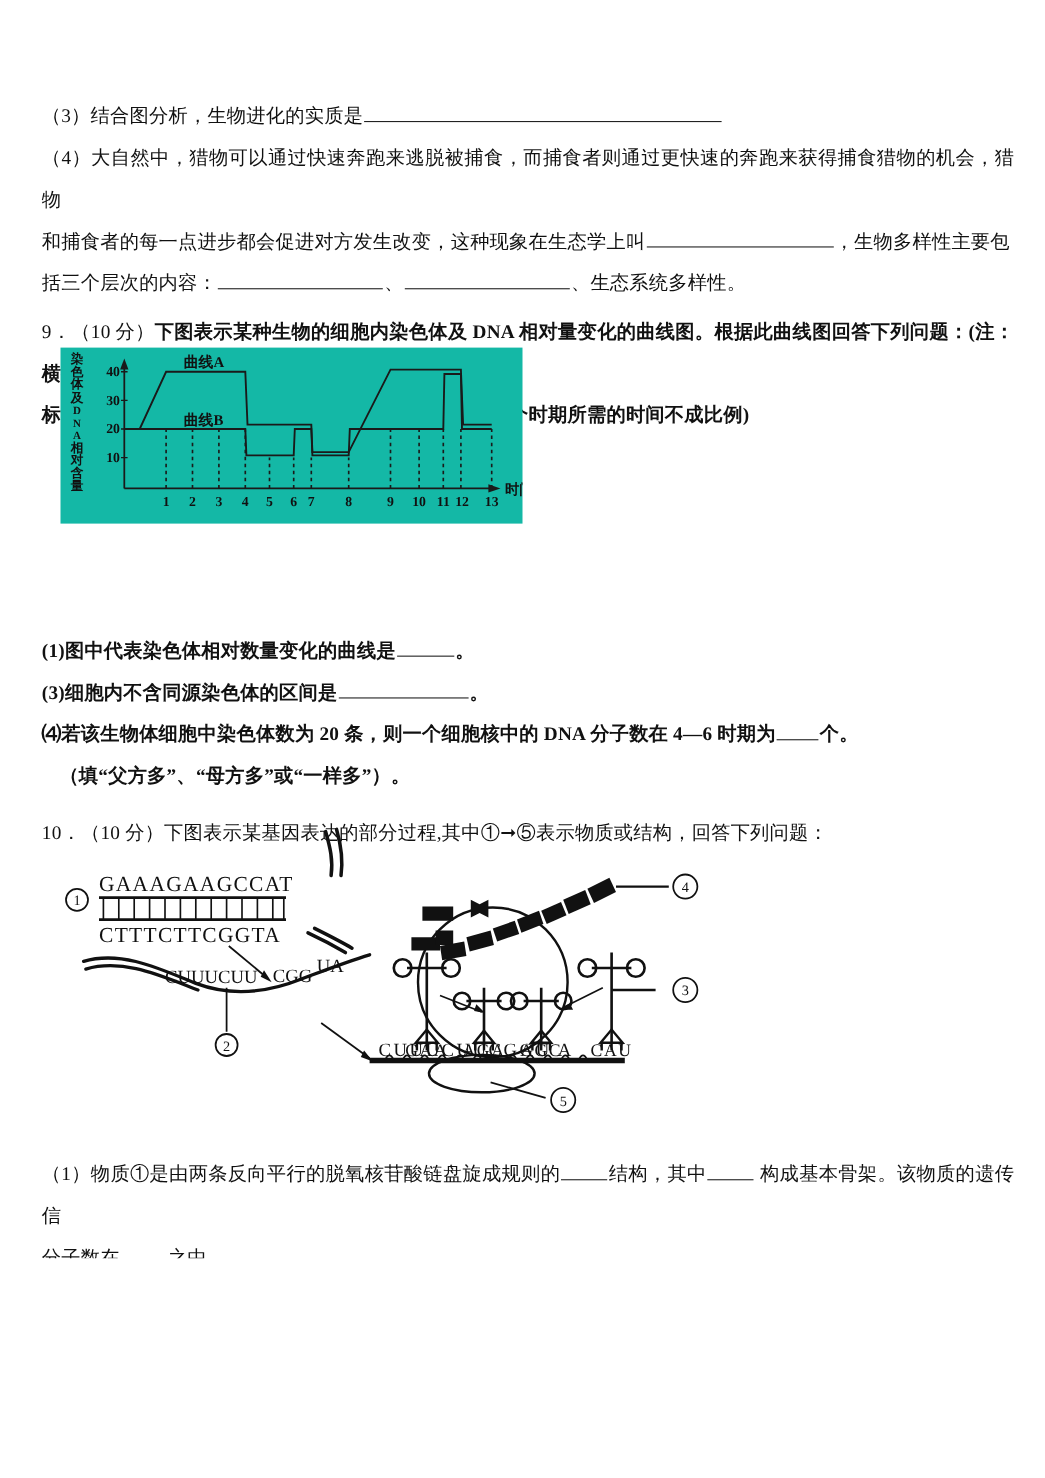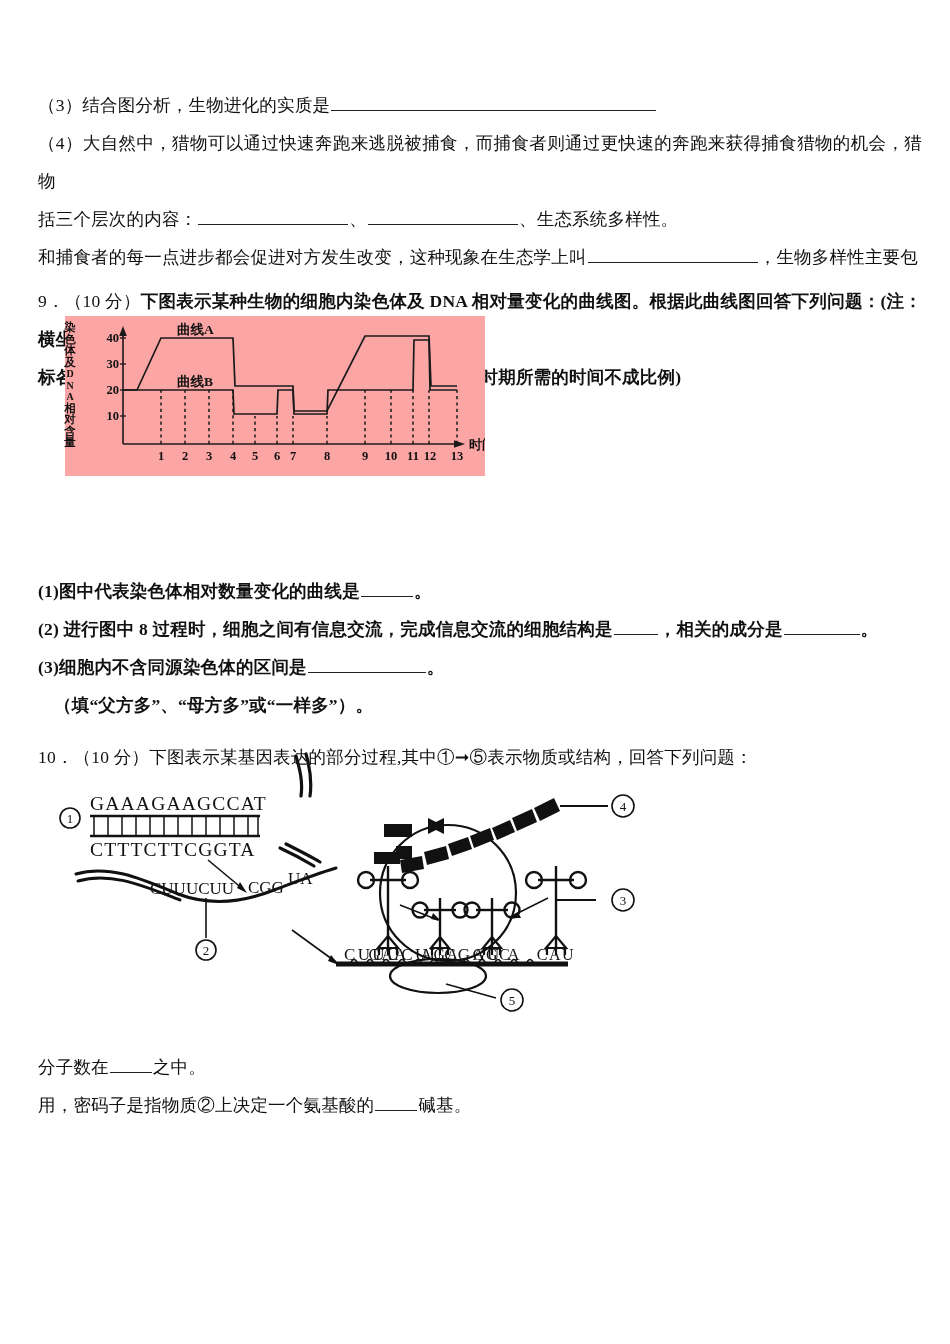--- a/index.html
+++ b/index.html
@@ -36,25 +36,25 @@
     border-bottom: 1.4px solid #222;
     vertical-align: baseline;
     height: 1.05em;
     margin: 0 1px;
   }
   .b { font-weight: bold; }
 
   
   .chart-wrap {
     position: absolute;
-    left: 65px;
+    left: 55px;
     top: 316px;
     width: 420px;
     height: 160px;
-    background: #fca5a5;
+    background: #14b8a6;
   }
   .chart-svg { display: block; }
   .ylab-vert {
     position: absolute;
     left: 62px;
     top: 322px;
     width: 16px;
     font-size: 11.5px;
     line-height: 11.5px;
     font-weight: bold;
@@ -85,59 +85,62 @@
 
     <p class="qline">
       <span>（3）结合图分析，生物进化的实质是</span><span class="blank" style="width:325px"></span>
     </p>
 
     <p class="qline">
       <span>（4）大自然中，猎物可以通过快速奔跑来逃脱被捕食，而捕食者则通过更快速的奔跑来获得捕食猎物的机会，猎物</span>
     </p>
 
     <p class="qline">
+      <span>和捕食者的每一点进步都会促进对方发生改变，这种现象在生态学上叫</span><span class="blank" style="width:170px"></span><span>，生物多样性主要包</span>
+    </p>
+
+    <p class="qline">
       <span>括三个层次的内容：</span><span class="blank" style="width:150px"></span><span>、</span><span class="blank" style="width:150px"></span><span>、生态系统多样性。</span>
-    </p>
-
-    <p class="qline">
-      <span>和捕食者的每一点进步都会促进对方发生改变，这种现象在生态学上叫</span><span class="blank" style="width:170px"></span><span>，生物多样性主要包</span>
     </p>
 
     <p class="qline" style="margin-top:6px">
       <span>9．</span><span>（10 分）</span><span class="b">下图表示某种生物的细胞内染色体及 DNA 相对量变化的曲线图。根据此曲线图回答下列问题：(注：横坐</span>
     </p>
     <p class="qline b">
       <span>标各个区域代表细胞分裂的各个时期，区域的大小和各个时期所需的时间不成比例)</span>
     </p>
 
     <div style="height:176px"></div>
 
     <p class="qline b">
       <span>(1)图中代表染色体相对数量变化的曲线是</span><span class="blank" style="width:52px"></span><span>。</span>
     </p>
 
-    <p class="qline b">
-      <span>(2) 进行图中 8 过程时，细胞之间有信息交流，完成信息交流的细胞结构是</span><span class="blank" style="width:44px"></span><span>，相关的成分是</span><span class="blank" style="width:76px"></span><span>。</span>
-    </p>
 
     <p class="qline b">
       <span>(3)细胞内不含同源染色体的区间是</span><span class="blank" style="width:118px"></span><span>。</span>
     </p>
 
+    <p class="qline b">
+      <span>⑷若该生物体细胞中染色体数为 20 条，则一个细胞核中的 DNA 分子数在 4—6 时期为</span><span class="blank" style="width:38px"></span><span>个。</span>
+    </p>
 
     <p class="qline b" style="padding-left:16px">
       <span>（填“父方多”、“母方多”或“一样多”）。</span>
     </p>
 
     <p class="qline" style="margin-top:14px">
       <span>10．</span><span>（10 分）</span><span>下图表示某基因表达的部分过程,其中①➞⑤表示物质或结构，回答下列问题：</span>
     </p>
 
     <div style="height:272px"></div>
 
+    <p class="qline">
+      <span>（1）物质①是由两条反向平行的脱氧核苷酸链盘旋成规则的</span><span class="blank" style="width:42px"></span><span>结构，其中</span><span class="blank" style="width:42px"></span>&nbsp;<span>构成基本骨架。该物质的遗传信</span>
+    </p>
     <p class="qline">
       <span>分子数在</span><span class="blank" style="width:42px"></span><span>之中。</span>
     </p>
 
     <p class="qline">
       <span>用，密码子是指物质②上决定一个氨基酸的</span><span class="blank" style="width:42px"></span><span>碱基。</span>
     </p>
 
   </div>
 

